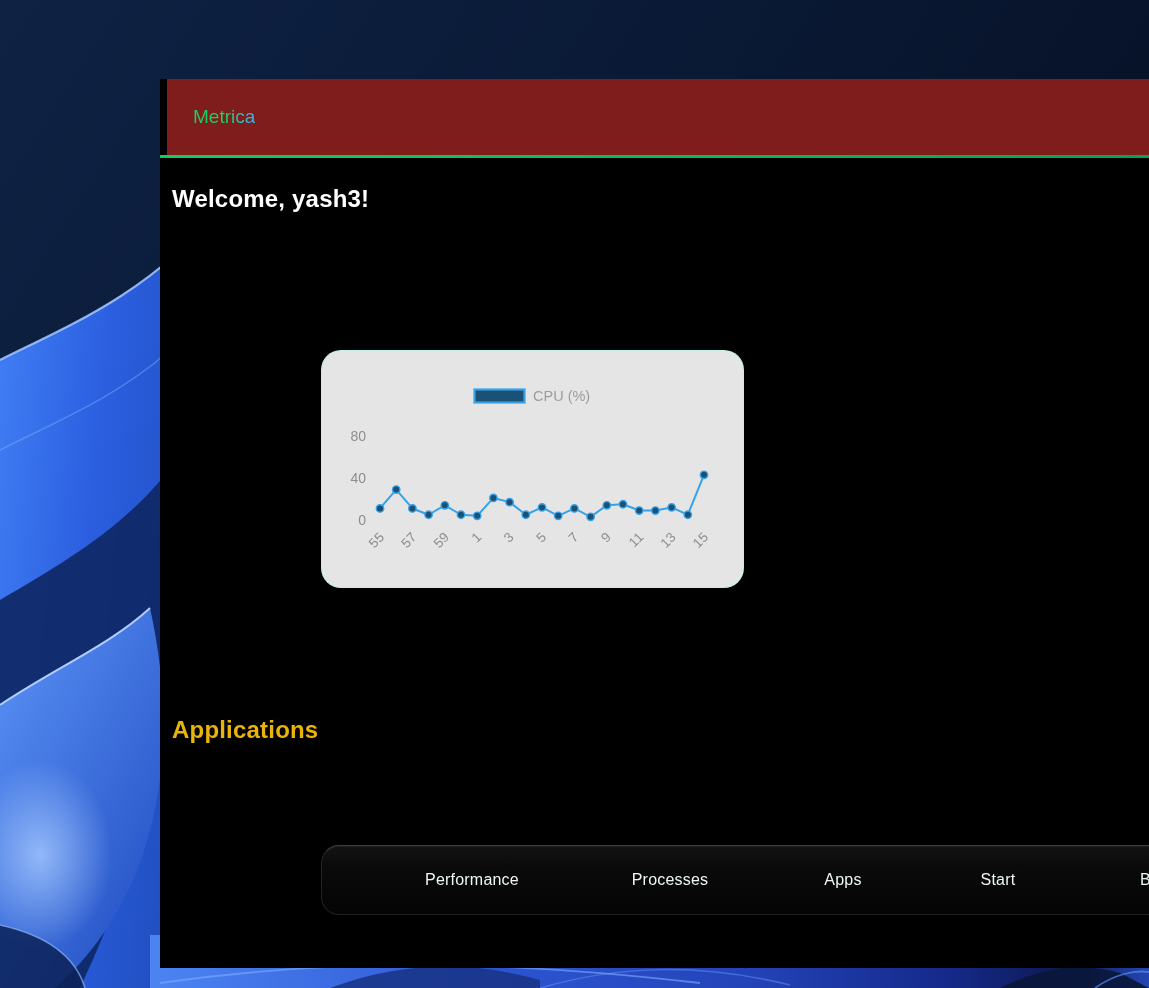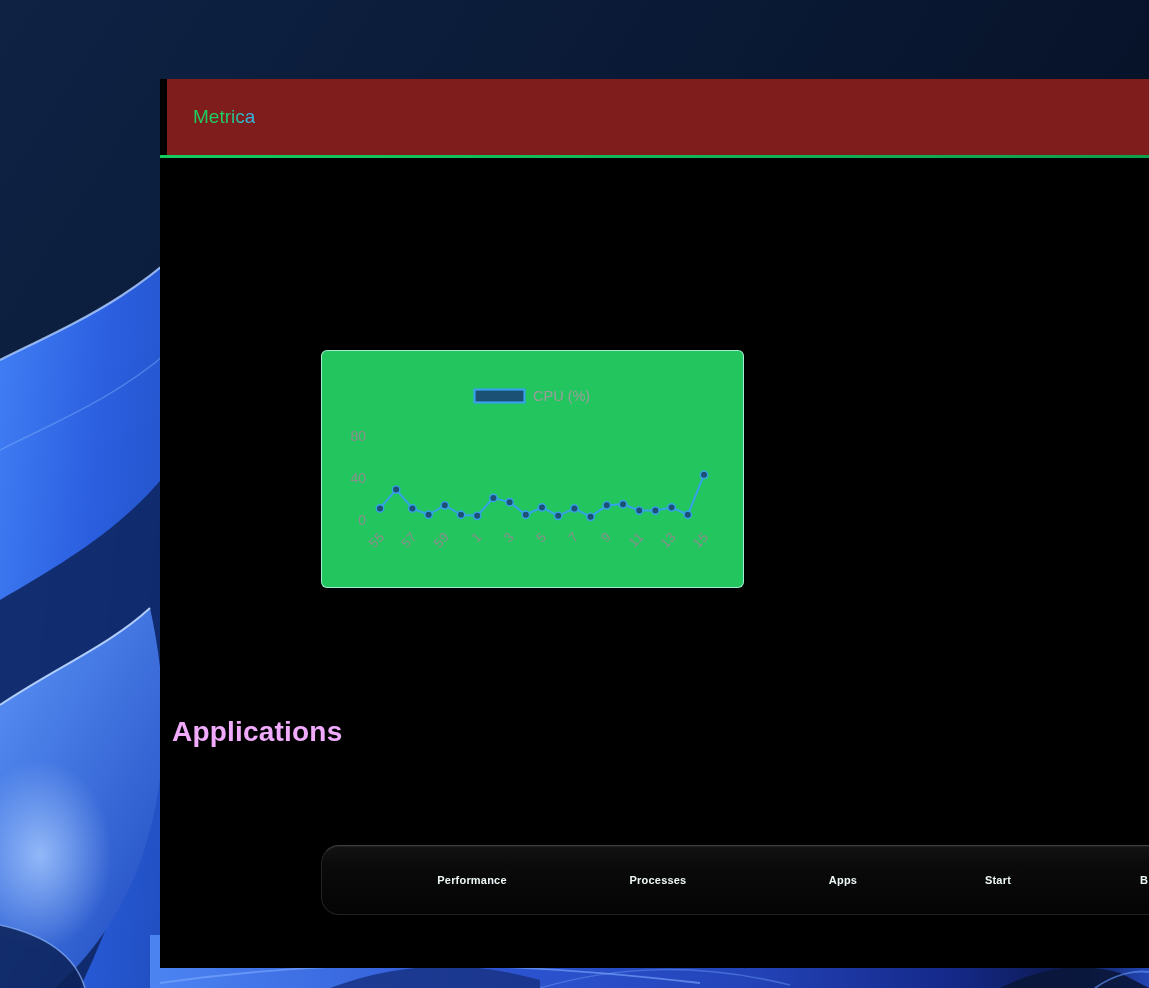--- a/index.html
+++ b/index.html
@@ -3,25 +3,25 @@
 <meta charset="utf-8">
 <style>
   *{margin:0;padding:0;box-sizing:border-box}
   html,body{width:1149px;height:988px;overflow:hidden;background:#06101f;font-family:"Liberation Sans",sans-serif;position:relative}
   #wallpaper{position:absolute;left:0;top:0;width:1149px;height:988px}
   #app-window{position:absolute;left:160px;top:79px;width:989px;height:889px;background:#000;overflow:hidden}
   .navbar{position:absolute;left:7px;top:0;width:100%;height:76px;background:#7f1d1d}
   .brand{position:absolute;left:26px;top:27px;font-size:19px;font-weight:400;background:linear-gradient(90deg,#1bd160 0%,#1bd160 52%,#31b9e0 88%,#38b6e6 100%);-webkit-background-clip:text;background-clip:text;color:transparent}
   .green-line{position:absolute;left:0;top:76px;width:100%;height:3px;background:linear-gradient(90deg,#14cb5d 0%,#12b557 55%,#0da04c 100%)}
   .welcome{position:absolute;left:12px;top:106px;font-size:24px;font-weight:bold;color:#fff;letter-spacing:0.2px}
-  .chart-card{position:absolute;left:161px;top:271px;width:423px;height:238px;border:1px solid rgba(187,242,233,0.85);border-radius:6px;background:#22c55e}
-  .apps-heading{position:absolute;left:12px;top:637px;font-size:28px;font-weight:bold;color:#f0abfc;letter-spacing:0.2px}
+  .chart-card{position:absolute;left:161px;top:271px;width:423px;height:238px;border:1px solid rgba(187,242,233,0.85);border-radius:20px;background:#e5e5e5}
+  .apps-heading{position:absolute;left:12px;top:637px;font-size:24px;font-weight:bold;color:#eab308;letter-spacing:0.2px}
   .tabbar{position:absolute;left:161px;top:766px;width:1240px;height:70px;border-radius:18px;background:linear-gradient(180deg,#131313 0%,#0a0a0a 30%,#040404 100%);border:1px solid #222;border-top-color:#3e3e3e;box-shadow:inset 0 1px 0 rgba(255,255,255,0.06)}
-  .tab{position:absolute;top:50%;transform:translate(-50%,-50%);font-size:11px;font-weight:700;color:#eef7f7;letter-spacing:0.2px;white-space:nowrap}
-  .tab-0{left:150px}.tab-1{left:336px}.tab-2{left:521px}.tab-3{left:676px}
+  .tab{position:absolute;top:50%;transform:translate(-50%,-50%);font-size:16px;font-weight:400;color:#eef7f7;letter-spacing:0.2px;white-space:nowrap}
+  .tab-0{left:150px}.tab-1{left:348px}.tab-2{left:521px}.tab-3{left:676px}
   .tab-4{left:818px;transform:translateY(-50%)}
 </style>
 </head>
 <body>
 
 <svg id="wallpaper" width="1149" height="988" viewBox="0 0 1149 988">
   <defs>
     <linearGradient id="bgg" x1="0%" y1="0%" x2="100%" y2="55%">
       <stop offset="0" stop-color="#0f2244"></stop>
       <stop offset="0.45" stop-color="#0a1a36"></stop>
@@ -65,20 +65,21 @@
   <path d="M 540,988 C 620,965 700,963 790,985" fill="none" stroke="#6d9ef8" stroke-width="1.5" opacity="0.45"></path>
   <path d="M 1000,988 C 1040,968 1080,962 1120,973 L 1149,988 Z" fill="#0a1638" opacity="0.9"></path>
   <path d="M 1095,988 C 1115,974 1135,970 1149,972" fill="none" stroke="#5d8cf0" stroke-width="1.8" opacity="0.7"></path>
 </svg>
 
 <div id="app-window">
   <div class="navbar">
     <span class="brand">Metrica</span>
   </div>
   <div class="green-line"></div>
+  <h1 class="welcome">Welcome, yash3!</h1>
   <div class="chart-card">
     <svg width="421" height="236" viewBox="0 0 421 236">
         <rect x="152.5" y="38.5" width="50" height="13" fill="#1b5175" stroke="#36a2eb" stroke-width="2.2"></rect>
         <text x="211" y="50" fill="#9c9c9c" font-size="14.5" font-family="&quot;Liberation Sans&quot;,sans-serif">CPU (%)</text>
         <text x="44" y="174" fill="#8e8e8e" font-size="14" text-anchor="end" font-family="&quot;Liberation Sans&quot;,sans-serif">0</text>
         <text x="44" y="132" fill="#8e8e8e" font-size="14" text-anchor="end" font-family="&quot;Liberation Sans&quot;,sans-serif">40</text>
         <text x="44" y="90" fill="#8e8e8e" font-size="14" text-anchor="end" font-family="&quot;Liberation Sans&quot;,sans-serif">80</text>
         <text transform="translate(63,187) rotate(-45)" fill="#8e8e8e" font-size="13.5" text-anchor="end" font-family="&quot;Liberation Sans&quot;,sans-serif">55</text>
         <text transform="translate(95.4,187) rotate(-45)" fill="#8e8e8e" font-size="13.5" text-anchor="end" font-family="&quot;Liberation Sans&quot;,sans-serif">57</text>
         <text transform="translate(127.8,187) rotate(-45)" fill="#8e8e8e" font-size="13.5" text-anchor="end" font-family="&quot;Liberation Sans&quot;,sans-serif">59</text>

